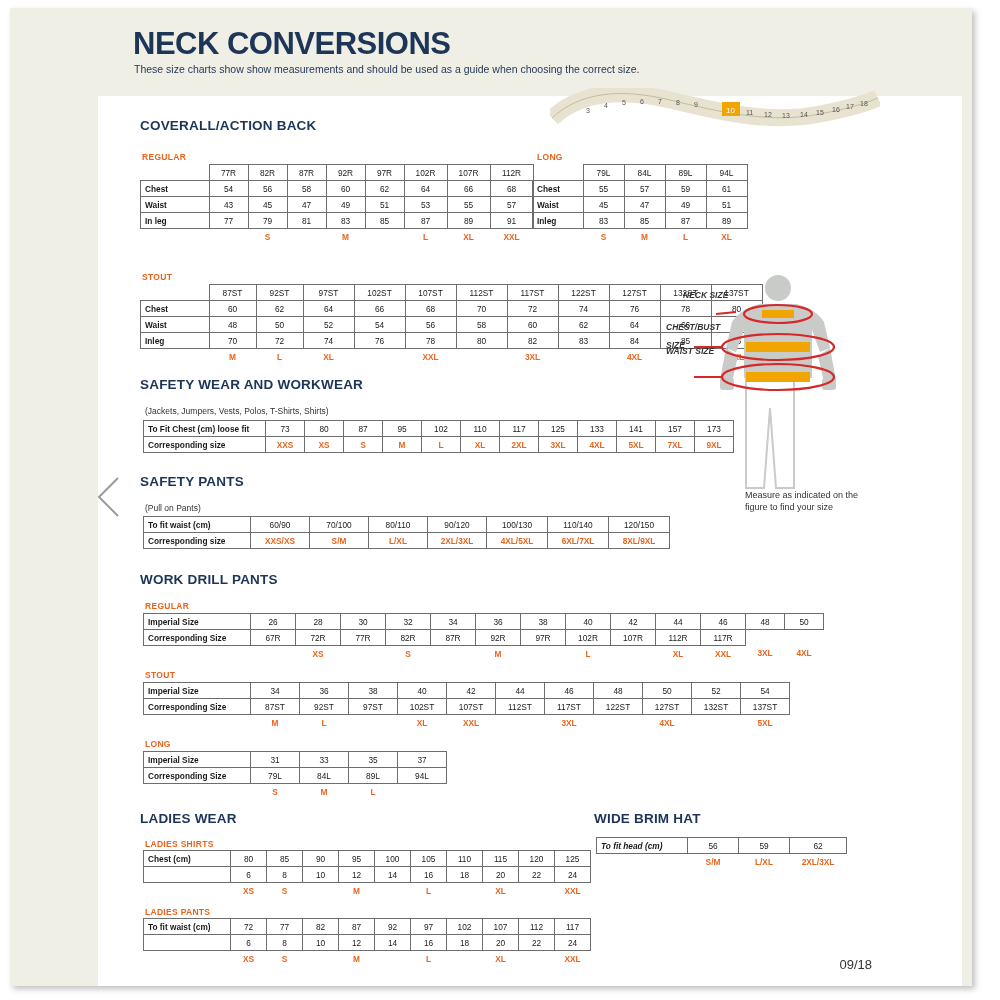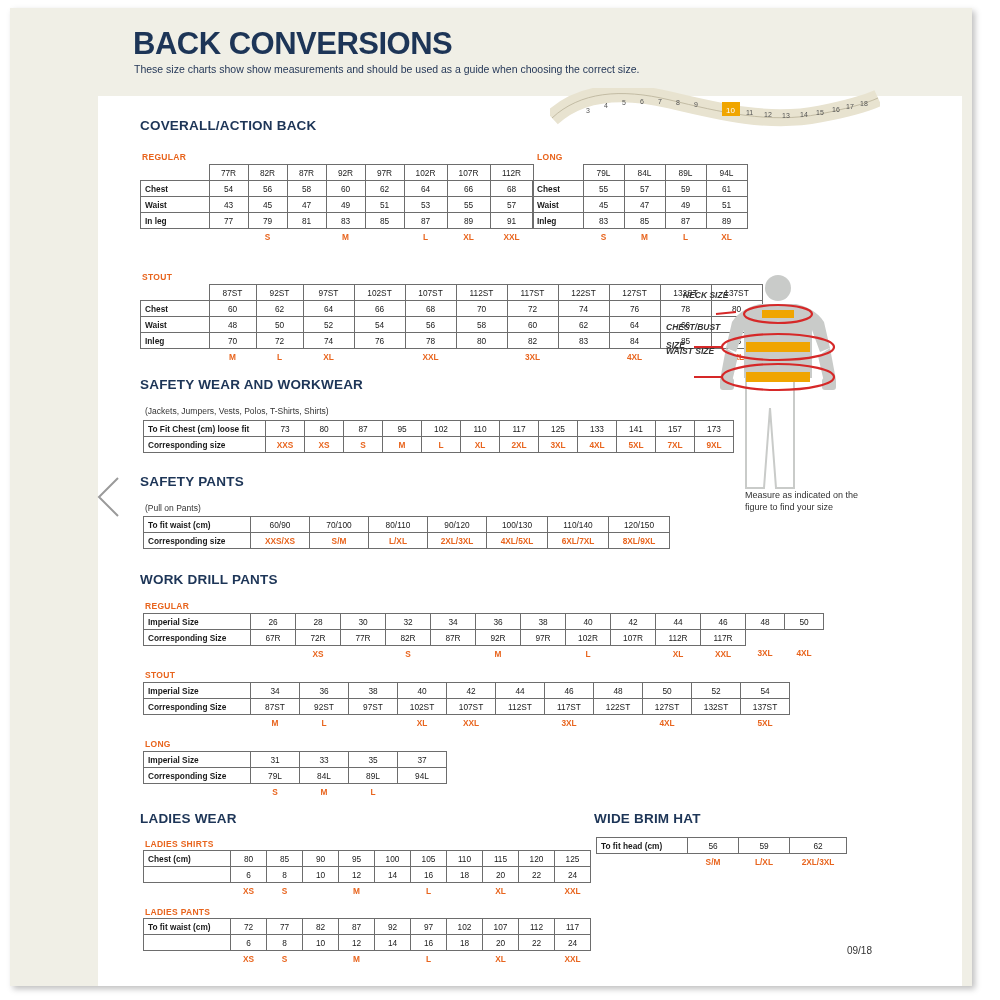--- a/index.html
+++ b/index.html
@@ -76,21 +76,21 @@
   .figure{position:absolute;left:690px;top:268px;width:180px;height:250px;}
   .measure-note{
     position:absolute;left:745px;top:489px;width:120px;
     font-size:9px;color:#333;line-height:12px;
   }
   .fig-lbl{
     position:absolute;font-size:8.5px;font-weight:bold;color:#333;
     font-style:italic;
   }
   .footer-date{
-    position:absolute;right:128px;bottom:44px;font-size:10px;color:#333;
+    position:absolute;right:128px;bottom:28px;font-size:13px;color:#333;
   }
   .arrow-left{
     position:absolute;left:96px;top:476px;width:26px;height:42px;
   }
   .tape{position:absolute;left:550px;top:88px;width:330px;height:52px;}
   svg{display:block;}
 </style>
 </head>
 <body>
 
@@ -120,21 +120,21 @@
         <text x="266" y="27">15</text>
           <text x="282" y="24">16</text>
         <text x="296" y="21">17</text>
           <text x="310" y="18">18</text>
       </g>
       <rect x="172" y="14" width="18" height="14" fill="#f0a500"></rect>
       <text x="176" y="25" font-size="8" fill="#fff" font-family="Liberation Sans, sans-serif">10</text>
     </svg>
   </div>
 
-  <div class="title">BACK CONVERSIONS</div>
+  <div class="title">NECK CONVERSIONS</div>
   <div class="subtitle">These size charts show show measurements and should be used as a guide when choosing the correct size.</div>
 
   <div class="sec-title" style="left:140px;top:118px;">COVERALL/ACTION BACK</div>
 
   <div class="lbl-orange" style="left:142px;top:152px;">REGULAR</div>
   <table class="grid" style="left:140px;top:164px;">
     <tbody>
         <tr>
       <td class="rowlabel" style="width:62px;border:none;"></td>
       <td style="width:34px;">77R</td>
@@ -628,21 +628,21 @@
       <td></td>
       <td>XXL</td>
     </tr>
   </tbody>
     </table>
 
   <div class="sec-title" style="left:594px;top:811px;">WIDE BRIM HAT</div>
   <table class="grid" style="left:596px;top:837px;">
     <tbody>
         <tr>
-      <td class="rowlabel" style="width:84px;">To fit head (cm)</td>
+      <td class="rowlabel" style="width:84px;font-style:italic;">To fit head (cm)</td>
       <td style="width:46px;">56</td>
       <td style="width:46px;">59</td>
       <td style="width:52px;">62</td>
     </tr>
     <tr class="sizerow">
       <td></td>
       <td>S/M</td>
       <td>L/XL</td>
       <td>2XL/3XL</td>
     </tr>

